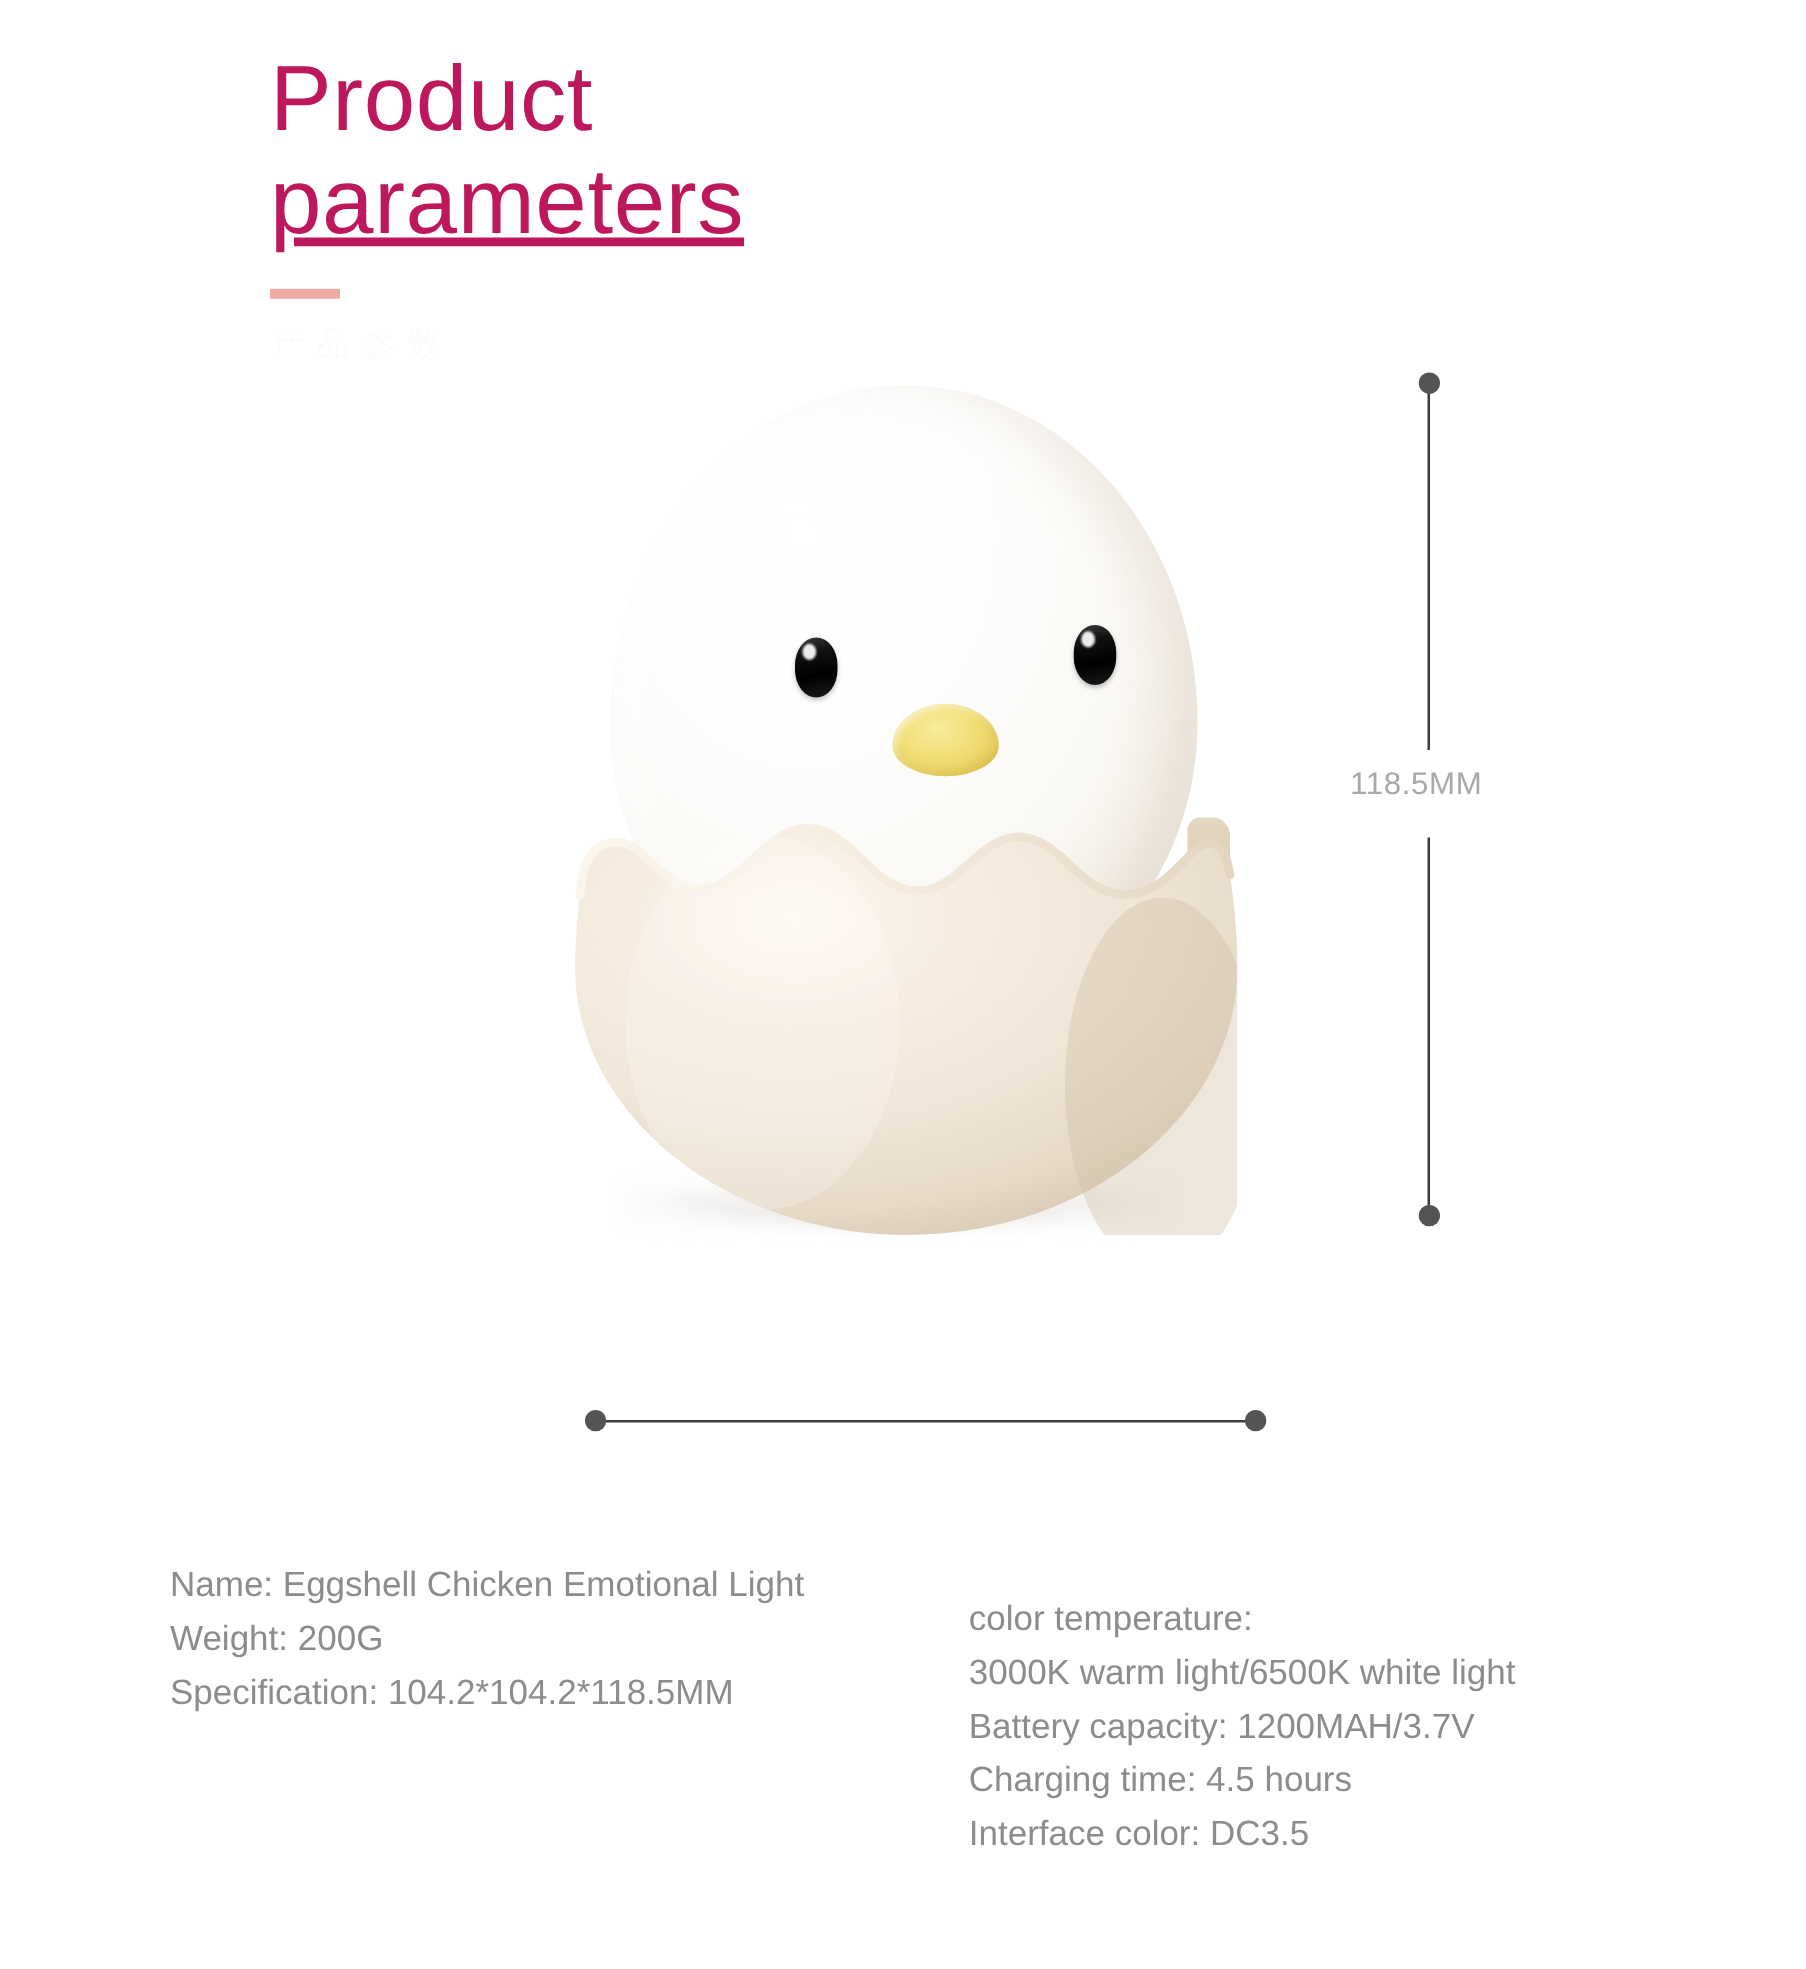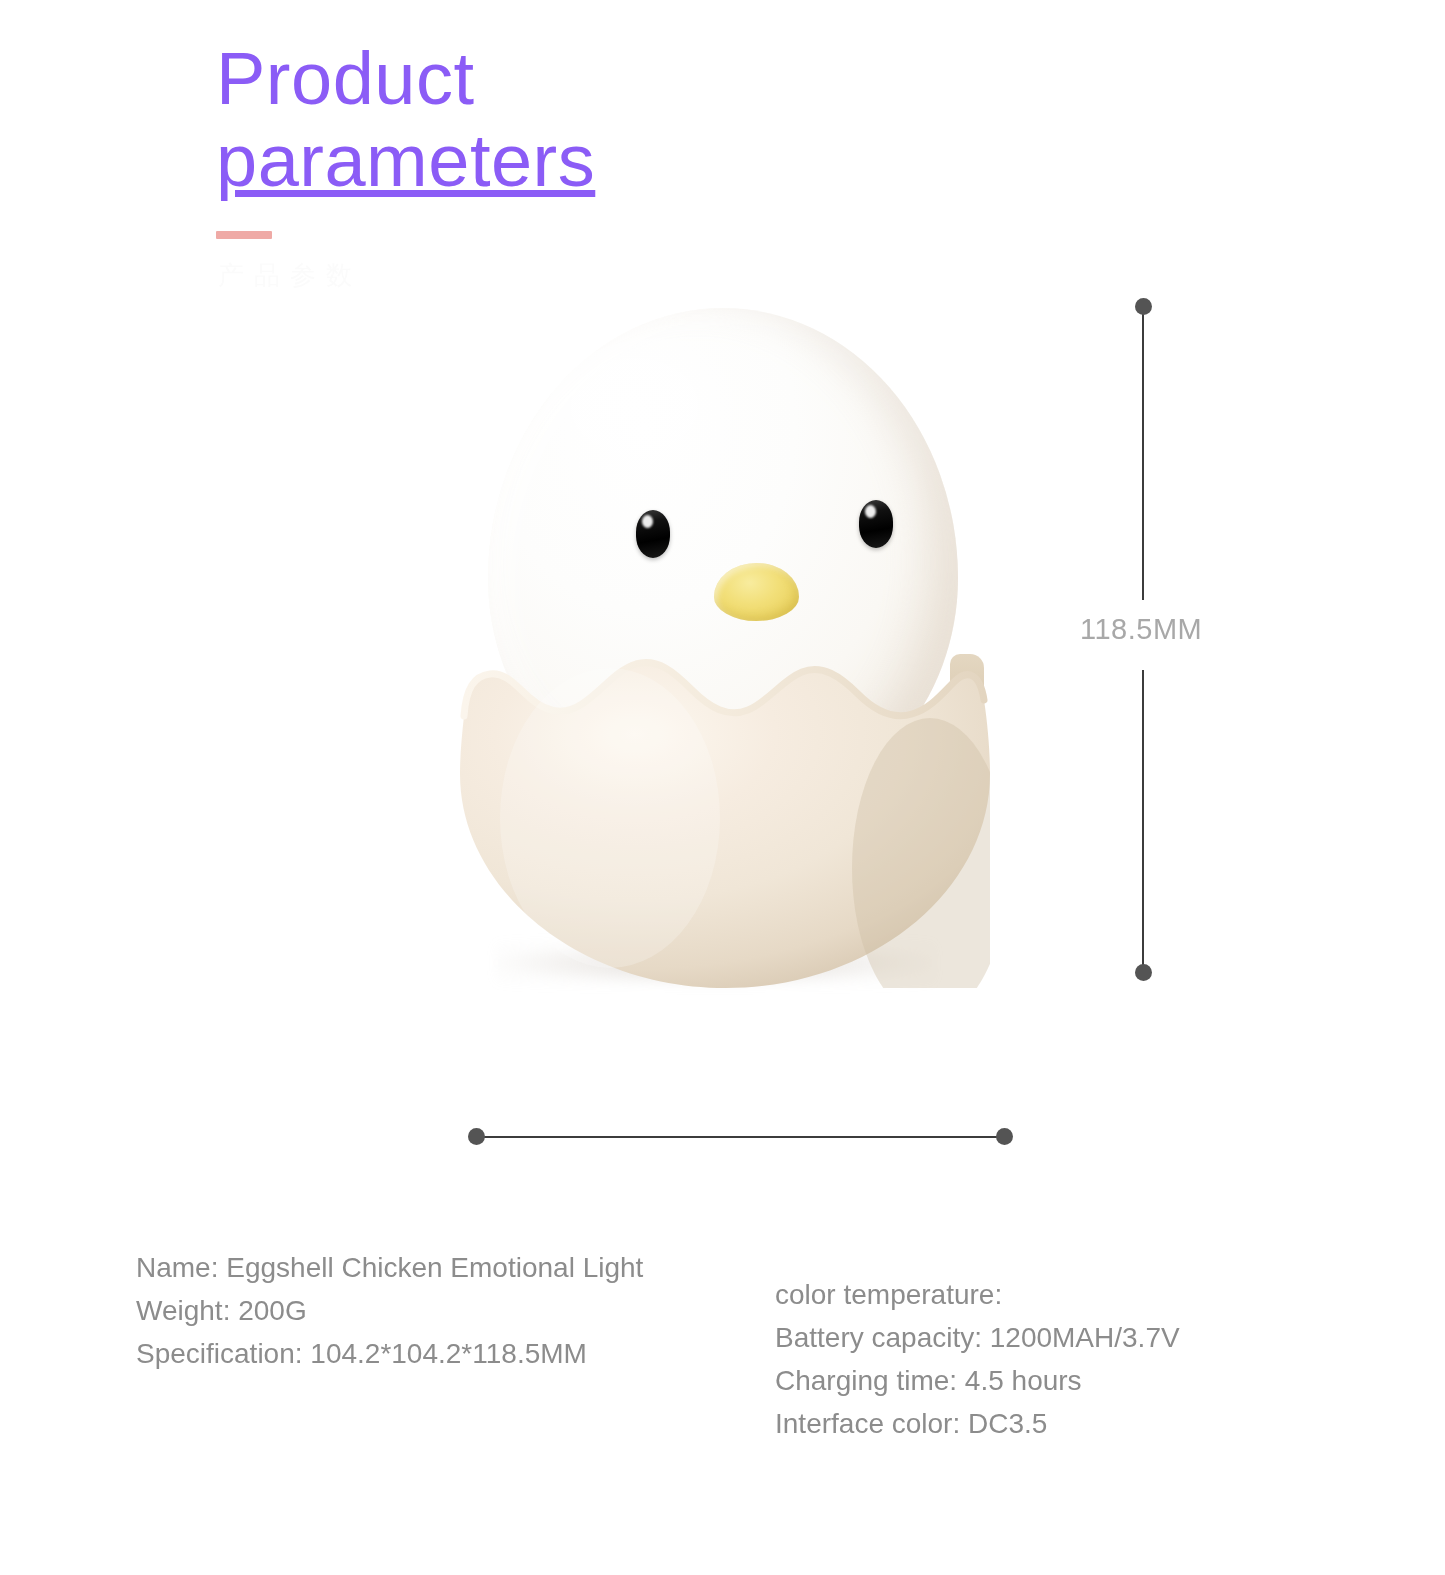--- a/index.html
+++ b/index.html
@@ -24,21 +24,21 @@
     left: 216px;
     top: 42px;
     width: 760px;
   }
   .title-line {
     font-family: "Liberation Sans", sans-serif;
     font-size: 74px;
     line-height: 74px;
     font-weight: 300;
     letter-spacing: 0.5px;
-    color: #8b5cf6;
+    color: #be185d;
     white-space: nowrap;
   }
   .title-line.second {
     margin-top: 8px;
     text-decoration: underline;
   }
   .accent-bar {
     position: absolute;
     left: 216px;
     top: 231px;
@@ -182,21 +182,21 @@
     height: 17px;
     border-radius: 50%;
     background: #545454;
   }
   .dot-v-top    { left: 1135px; top: 298px; }
   .dot-v-bottom { left: 1135px; top: 964px; }
   .dim-v-label {
     position: absolute;
     left: 1080px;
     top: 613px;
-    font-size: 29px;
+    font-size: 25px;
     color: #a8a8a8;
     letter-spacing: 0.5px;
     white-space: nowrap;
   }
   .dim-h-line {
     position: absolute;
     left: 478px;
     top: 1136px;
     width: 528px;
     height: 2px;
@@ -307,19 +307,20 @@
   <div class="dot dot-h-right"></div>
 
   <div class="specs">
     <div class="spec-col spec-col-left">
       <span class="spec-line">Name: Eggshell Chicken Emotional Light</span>
       <span class="spec-line">Weight: 200G</span>
       <span class="spec-line">Specification: 104.2*104.2*118.5MM</span>
     </div>
     <div class="spec-col spec-col-right">
       <span class="spec-line">color temperature:</span>
+      <span class="spec-line">3000K warm light/6500K white light</span>
       <span class="spec-line">Battery capacity: 1200MAH/3.7V</span>
       <span class="spec-line">Charging time: 4.5 hours</span>
       <span class="spec-line">Interface color: DC3.5</span>
     </div>
   </div>
 
 </div>
 
 </body></html>

